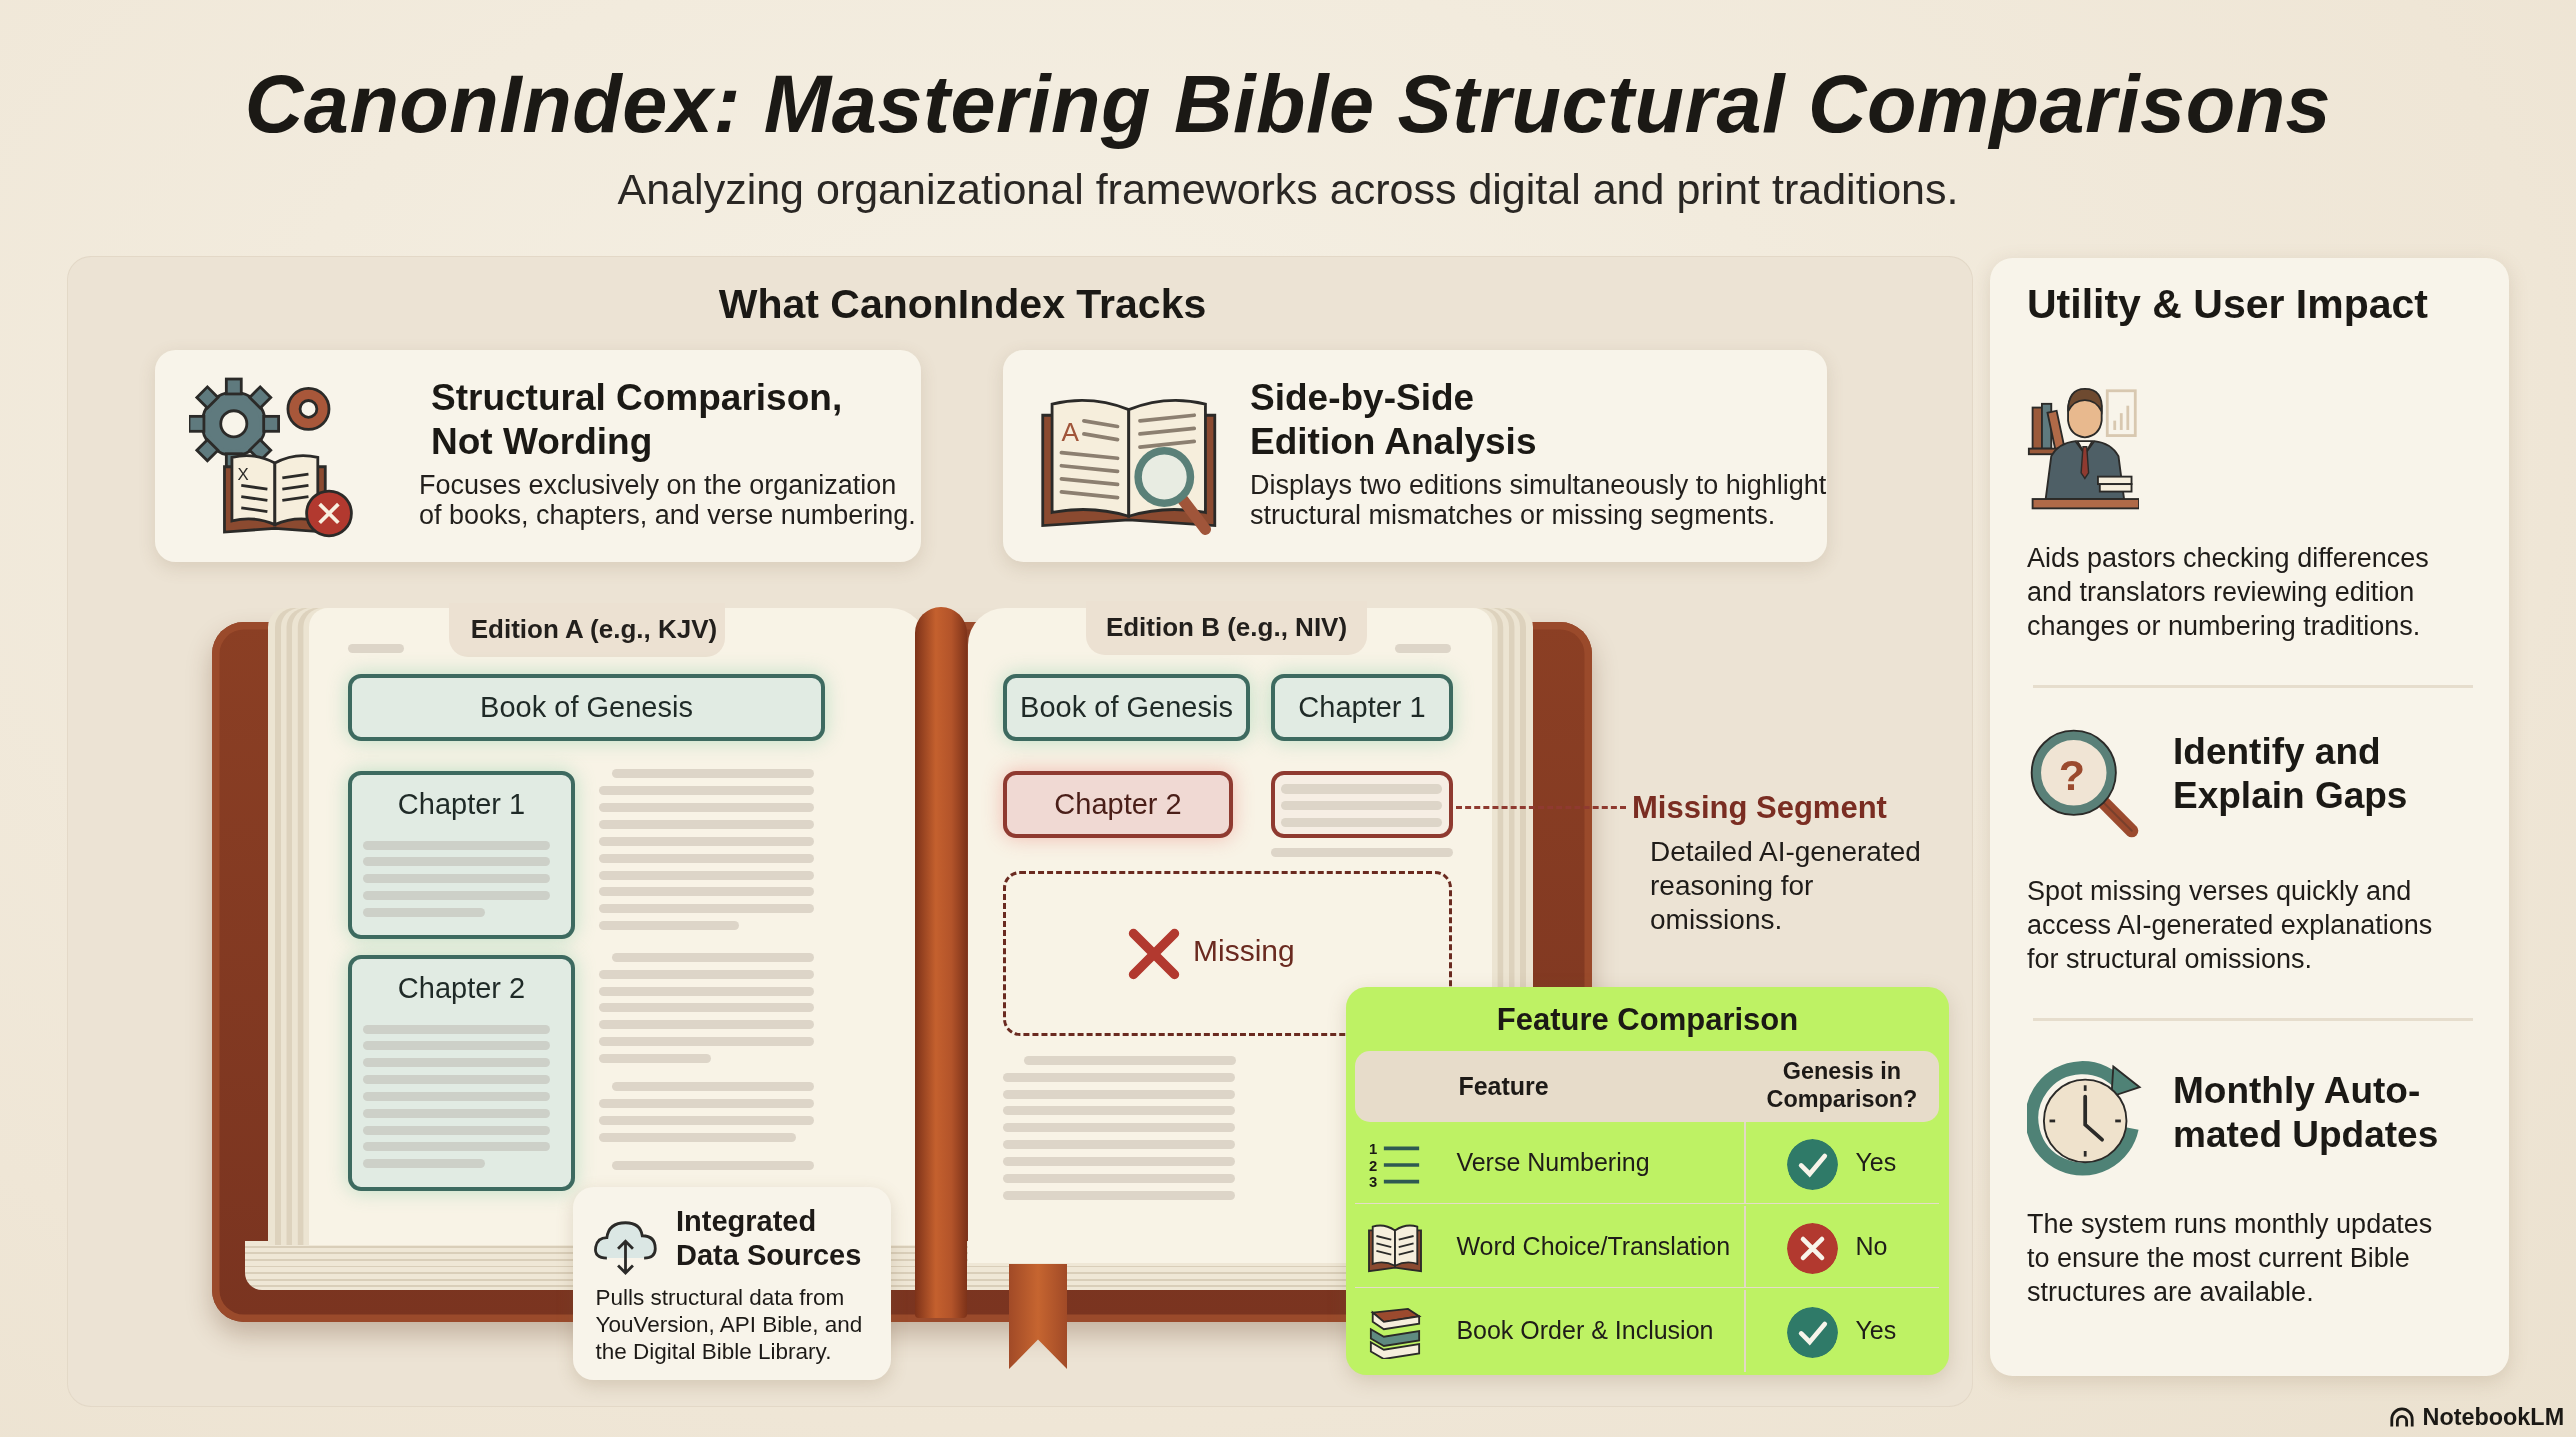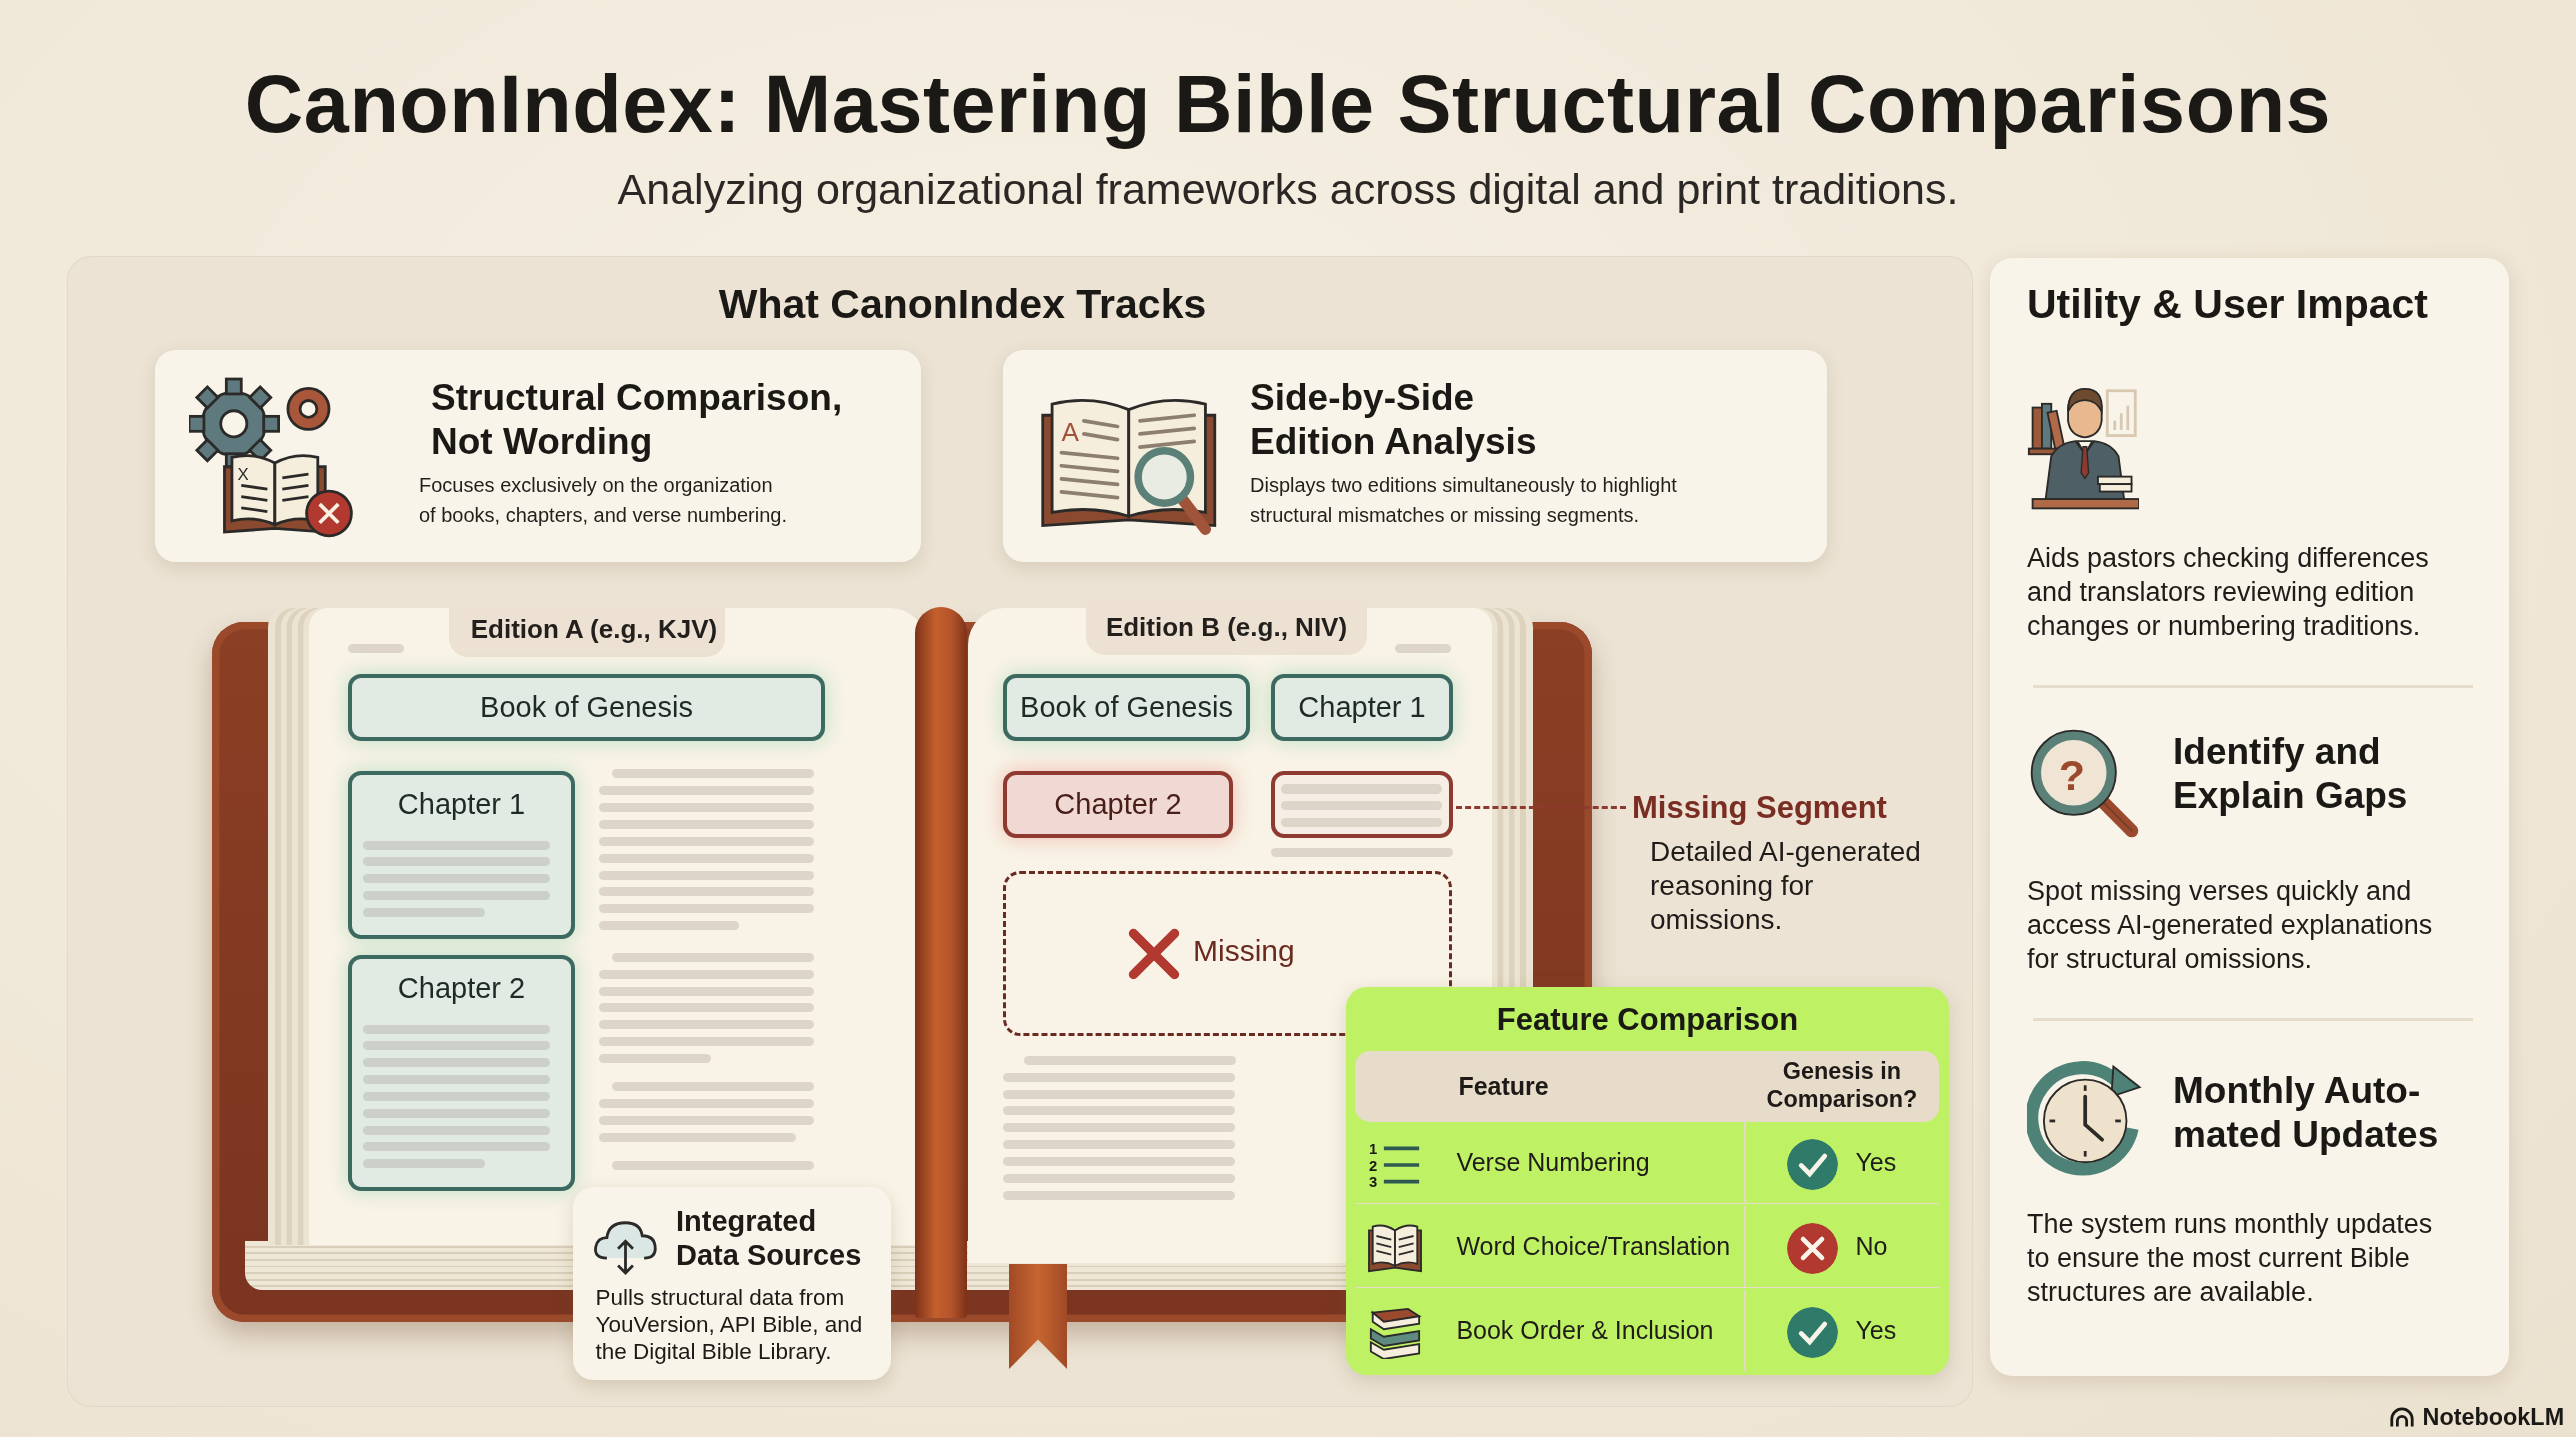--- a/index.html
+++ b/index.html
@@ -9,21 +9,21 @@
     background: #f1eadc;
     background-image: radial-gradient(ellipse at 40% 30%, #f5f0e4 0%, #efe6d6 70%, #ebe1cf 100%);
     color: #1d1a17;
     position: relative;
   }
   .abs { position: absolute; }
 
   
   .title {
     position: absolute; left: 0; top: 58px; width: 2576px; text-align: center;
-    font-size: 81px; font-weight: 700; letter-spacing: 0.5px; color: #1b1915;
+    font-size: 81px; font-weight: 700; letter-spacing: 0.5px; color: #1b1915; font-style: italic;
   }
   .subtitle {
     position: absolute; left: 0; top: 165px; width: 2576px; text-align: center;
     font-size: 43px; color: #2a2724;
   }
 
   
   .main-panel {
     position: absolute; left: 67px; top: 256px; width: 1906px; height: 1151px;
     background: #ece3d4; border-radius: 24px;
@@ -35,21 +35,21 @@
   }
 
   .feature-card {
     position: absolute; background: #f8f4ea; border-radius: 20.6px;
     box-shadow: 0 5.6px 17px rgba(120,95,60,0.16);
   }
   .feature-card .fc-title {
     position: absolute; font-size: 37px; font-weight: 700; line-height: 44px; color: #1b1915;
   }
   .feature-card .fc-desc {
-    position: absolute; font-size: 20px; line-height: 30px; color: #221f1c;
+    position: absolute; font-size: 27px; line-height: 30px; color: #221f1c;
   }
   .fc-icon { position: absolute; }
 
   
   .book-cover {
     position: absolute; left: 212px; top: 622px; width: 1380px; height: 700px;
     background: linear-gradient(#8b3f24, #7a3420);
     border-radius: 32px;
     box-shadow: 0 13px 26px rgba(90,50,25,0.28), inset 0 0 0 7.5px #9a4a2b;
   }

